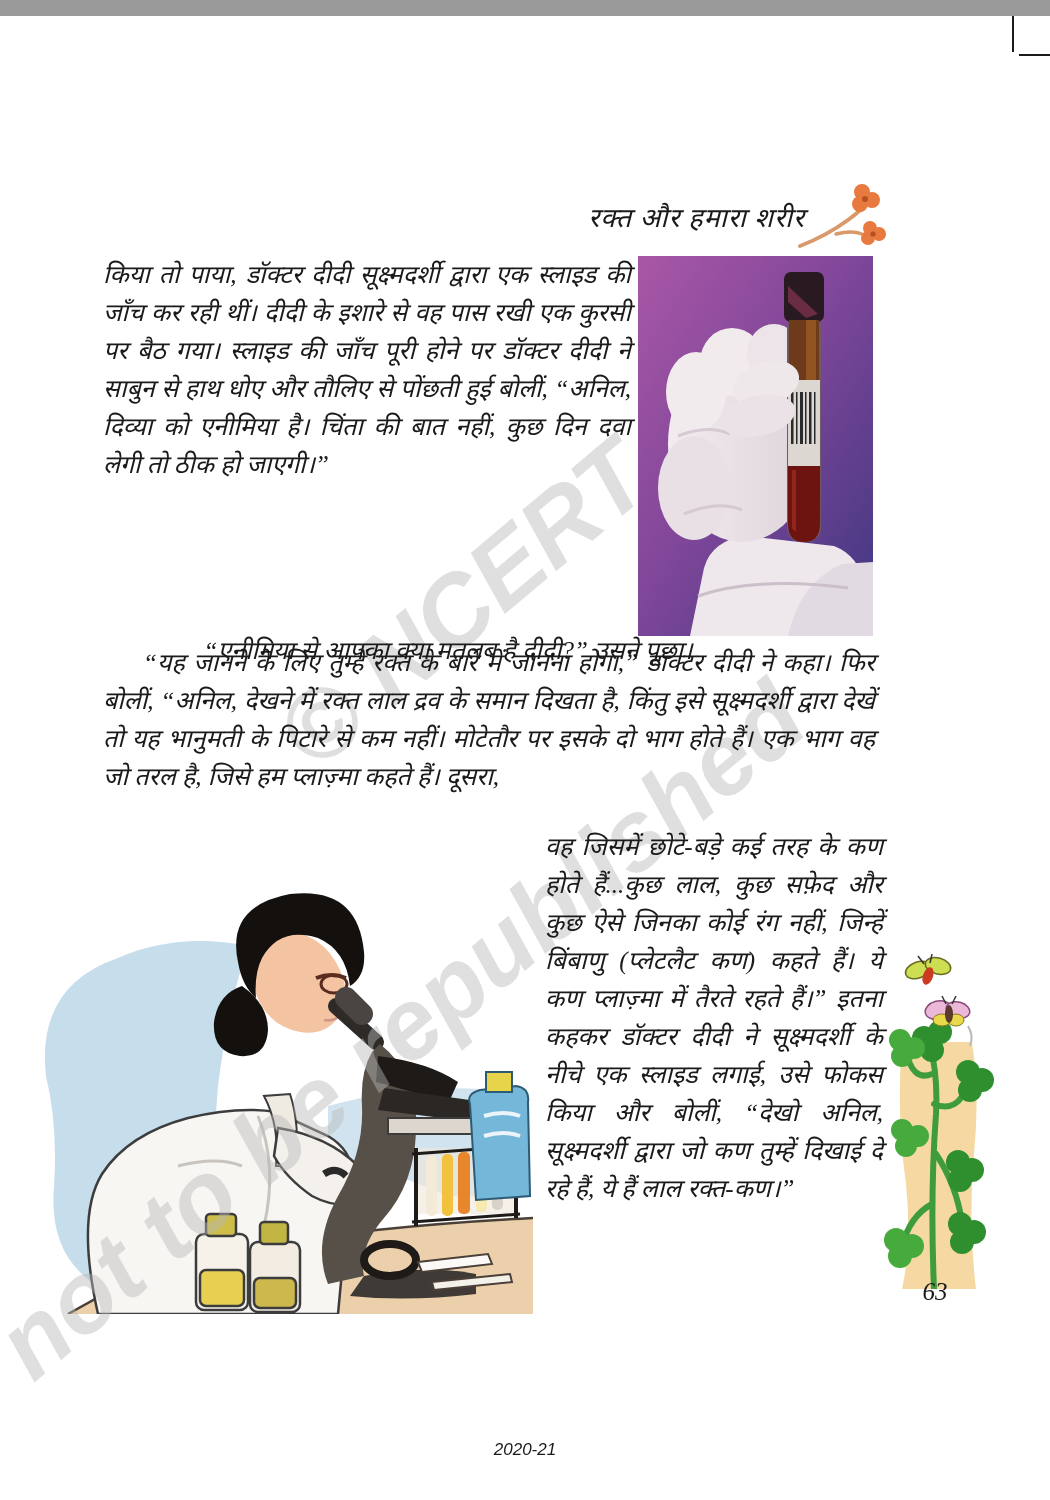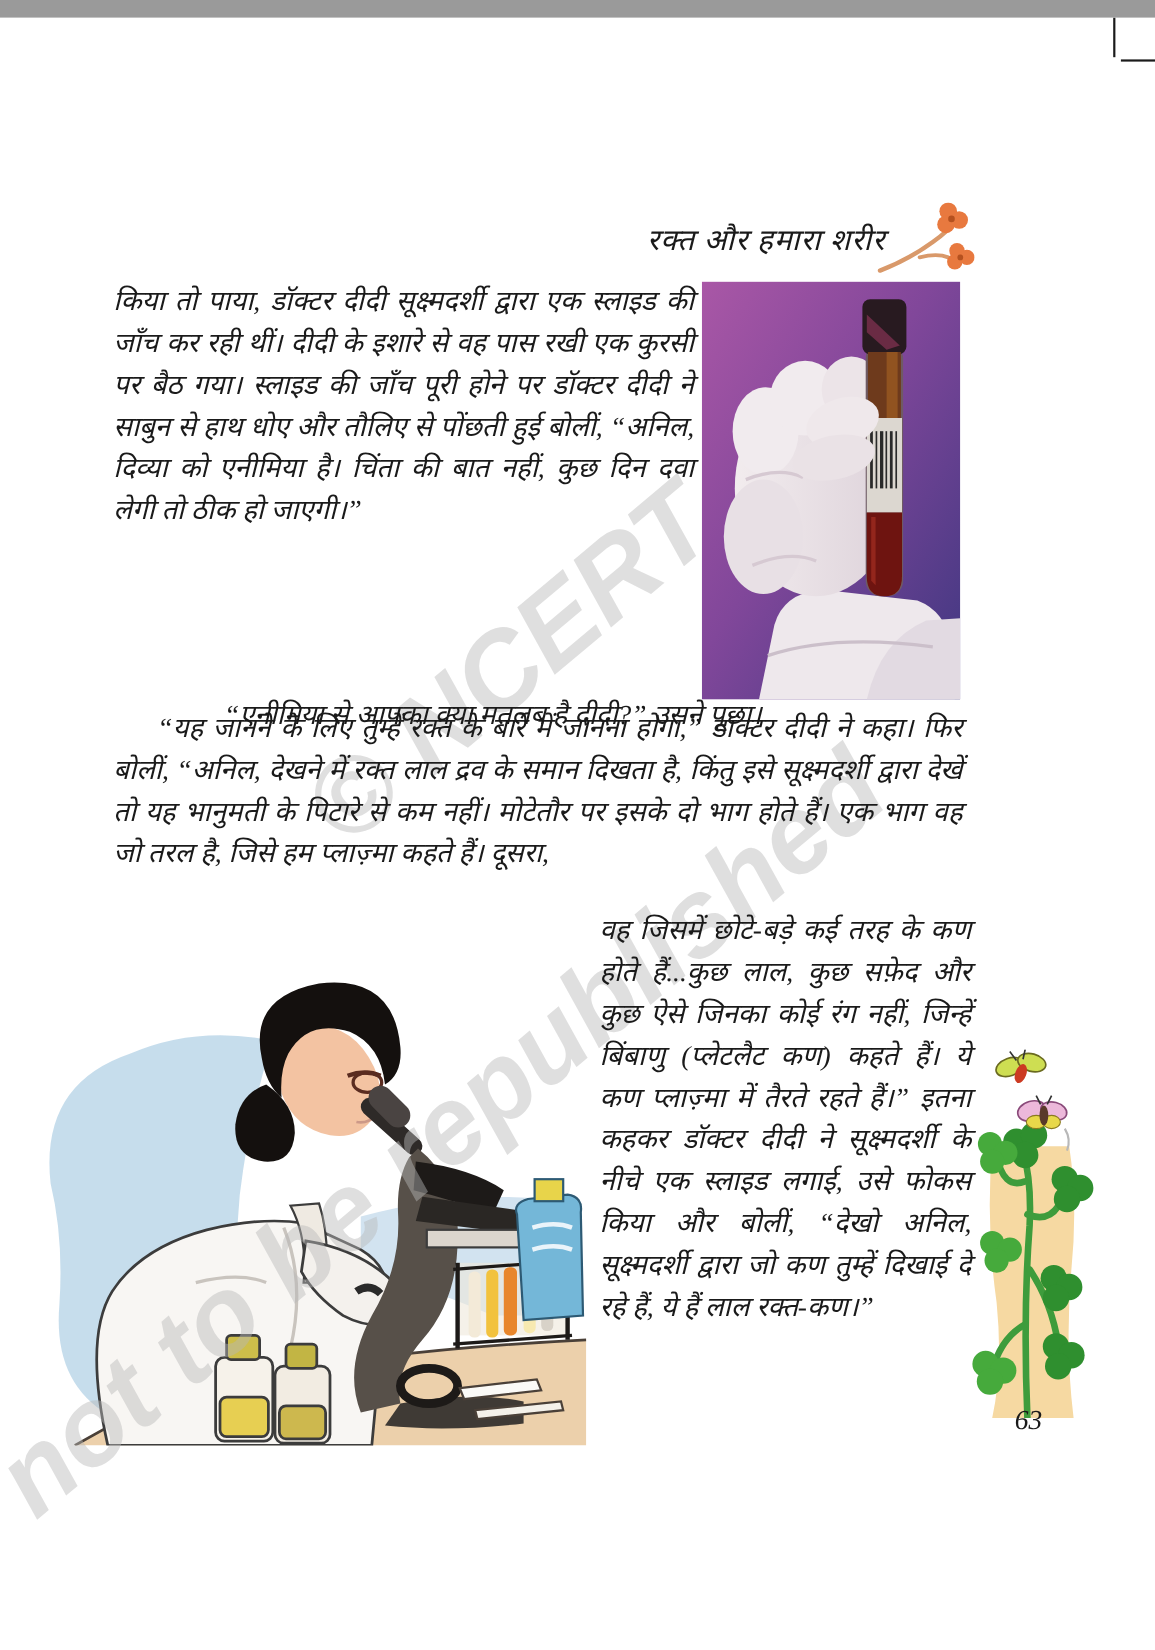--- a/index.html
+++ b/index.html
@@ -274,14 +274,15 @@
         <ellipse cx="70" cy="66" rx="9" ry="6" fill="#e8d84a" stroke="#8a7a20" stroke-width="1"></ellipse>
         <ellipse cx="84" cy="66" rx="8" ry="6" fill="#e8d84a" stroke="#8a7a20" stroke-width="1"></ellipse>
         <ellipse cx="77" cy="60" rx="4" ry="9" fill="#5a3a2a"></ellipse>
         <path d="M74 50 L70 42 M80 50 L84 42" stroke="#333" stroke-width="1.5" fill="none"></path>
         <path d="M96 72 Q102 82 98 92" stroke="#b8b8b8" stroke-width="2" fill="none"></path>
       </g>
     </svg>
   </div>
 
   <div class="page-number">63</div>
+  <div class="footer">2020-21</div>
 
 </div>
 
 </body></html>

